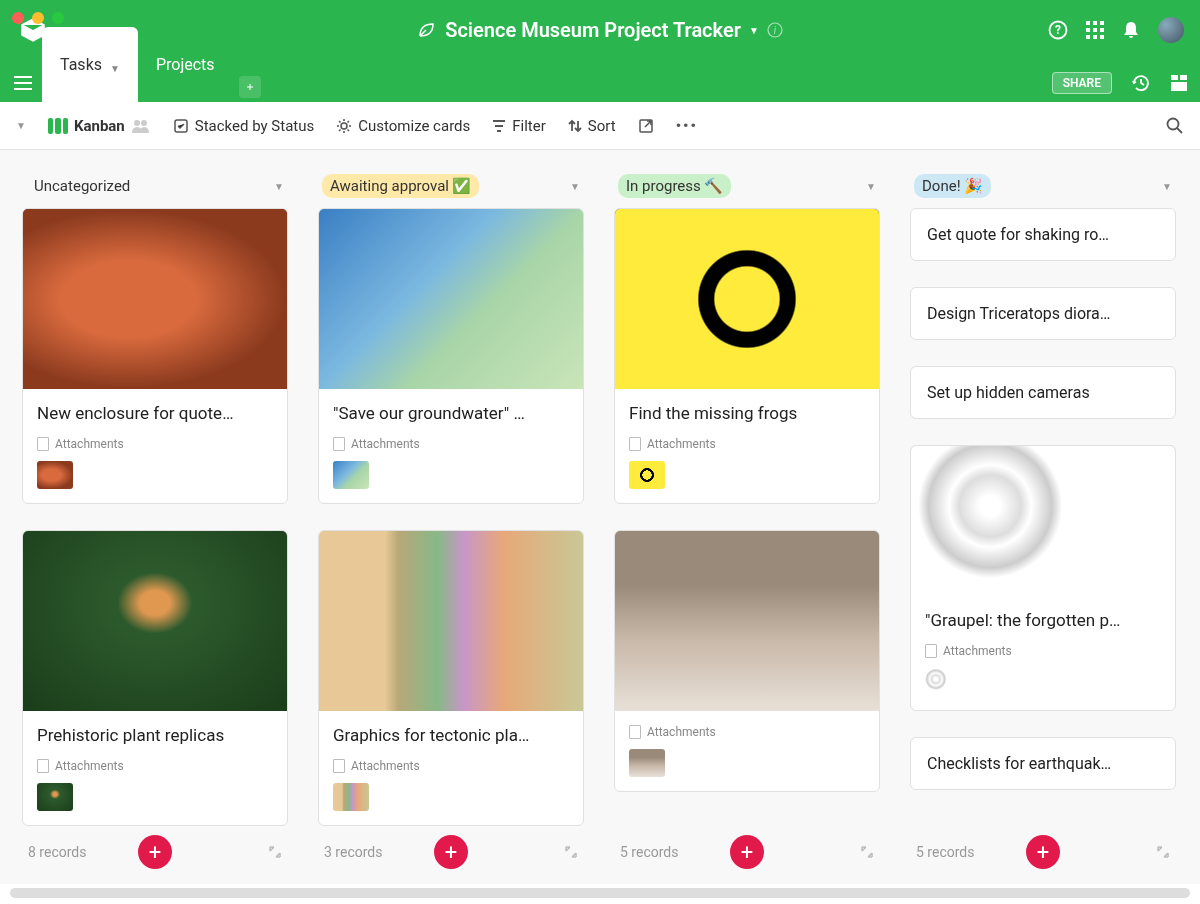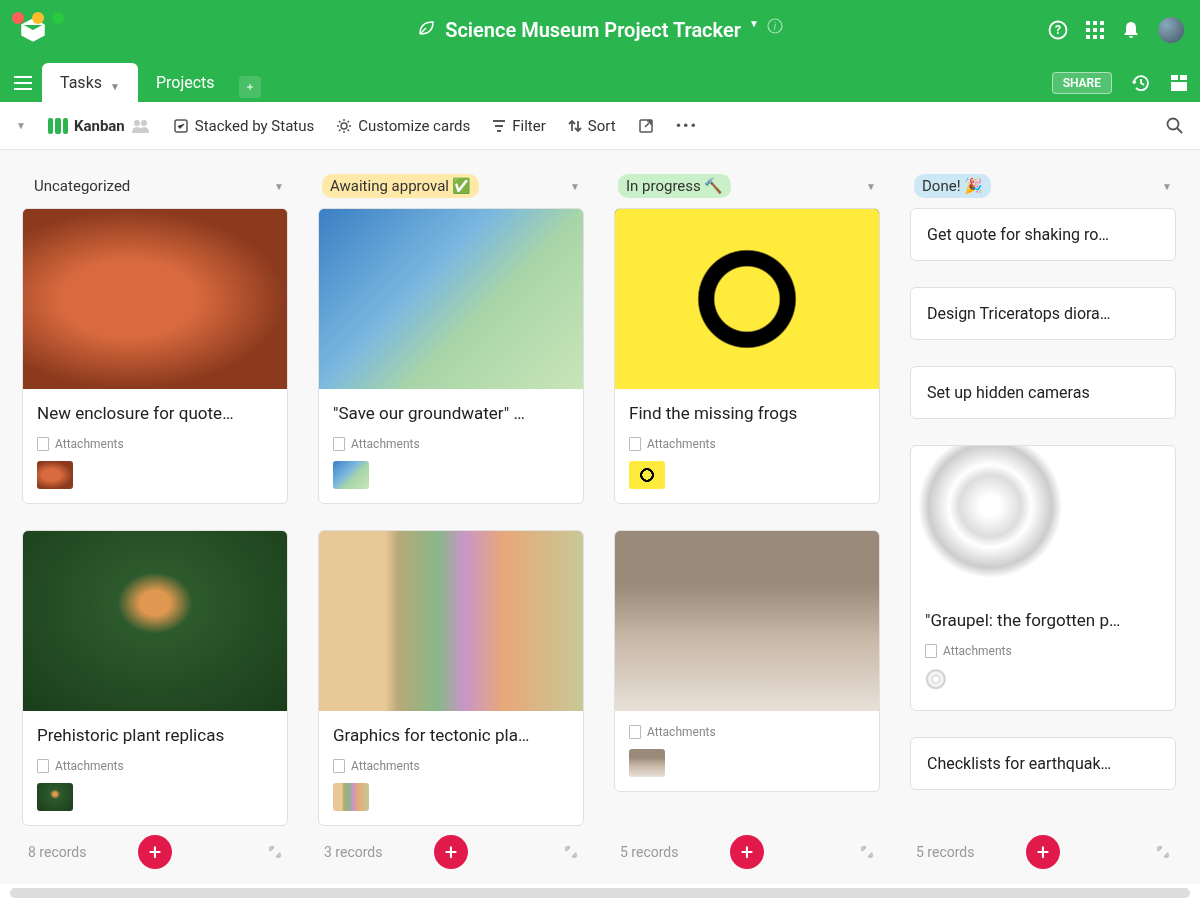--- a/index.html
+++ b/index.html
@@ -4,28 +4,28 @@
 <style>
 *{box-sizing:border-box;margin:0;padding:0;font-family:-apple-system,BlinkMacSystemFont,"Segoe UI",Roboto,sans-serif}
 body{background:#fff;width:1200px;height:904px;overflow:hidden}
 .traffic-lights{position:absolute;top:12px;left:12px;display:flex;gap:8px;z-index:100}
 .tl{width:12px;height:12px;border-radius:50%}
 .tl-red{background:#ff5f57}
 .tl-yellow{background:#febc2e}
 .tl-green{background:#28c840}
 .header{background:#2ab54e;height:60px;display:flex;align-items:center;justify-content:center;position:relative}
 .logo{position:absolute;left:20px;top:17px;width:26px;height:26px}
-.title-wrap{display:flex;gap:8px;color:#fff}
+.title-wrap{display:flex;align-items:center;gap:8px;color:#fff}
 .title{font-size:20px;font-weight:600}
 .header-right{position:absolute;right:16px;display:flex;align-items:center;gap:18px}
 .header-icon{color:#fff;cursor:pointer;display:flex;align-items:center}
 .avatar{width:26px;height:26px;border-radius:50%;background:radial-gradient(circle at 30% 30%,#8ab,#456)}
 .tabbar{background:#2ab54e;height:42px;display:flex;align-items:flex-end;padding-left:14px;position:relative}
 .hamburger{color:#fff;margin-right:10px;margin-bottom:12px;cursor:pointer}
-.tab{padding:10px 18px;color:#fff;font-size:16px;cursor:pointer;border-radius:6px 6px 0 0;display:flex;align-items:flex-end;gap:8px}
+.tab{padding:28px 18px;color:#fff;font-size:16px;cursor:pointer;border-radius:6px 6px 0 0;display:flex;align-items:flex-end;gap:8px}
 .tab.active{background:#fff;color:#333}
 .tab-chevron{font-size:10px;color:#888}
 .add-tab{color:#fff;padding:8px;cursor:pointer;margin-bottom:4px;margin-left:6px;background:rgba(255,255,255,0.15);border-radius:4px;width:22px;height:22px;display:flex;align-items:center;justify-content:center}
 .tabbar-right{position:absolute;right:12px;bottom:8px;display:flex;align-items:center;gap:20px}
 .share-btn{background:rgba(255,255,255,0.2);border:1px solid rgba(255,255,255,0.5);color:#fff;padding:3px 10px;border-radius:4px;font-size:12px;font-weight:600;cursor:pointer}
 .toolbar{height:48px;border-bottom:1px solid #e5e5e5;display:flex;align-items:center;padding:0 16px;gap:22px;font-size:15px;color:#333}
 .toolbar-item{display:flex;align-items:center;gap:6px;cursor:pointer}
 .toolbar-right{margin-left:auto}
 .kanban-icon{width:20px;height:16px;display:inline-flex;gap:2px}
 .kanban-icon span{flex:1;background:#2ab54e;border-radius:2px}

